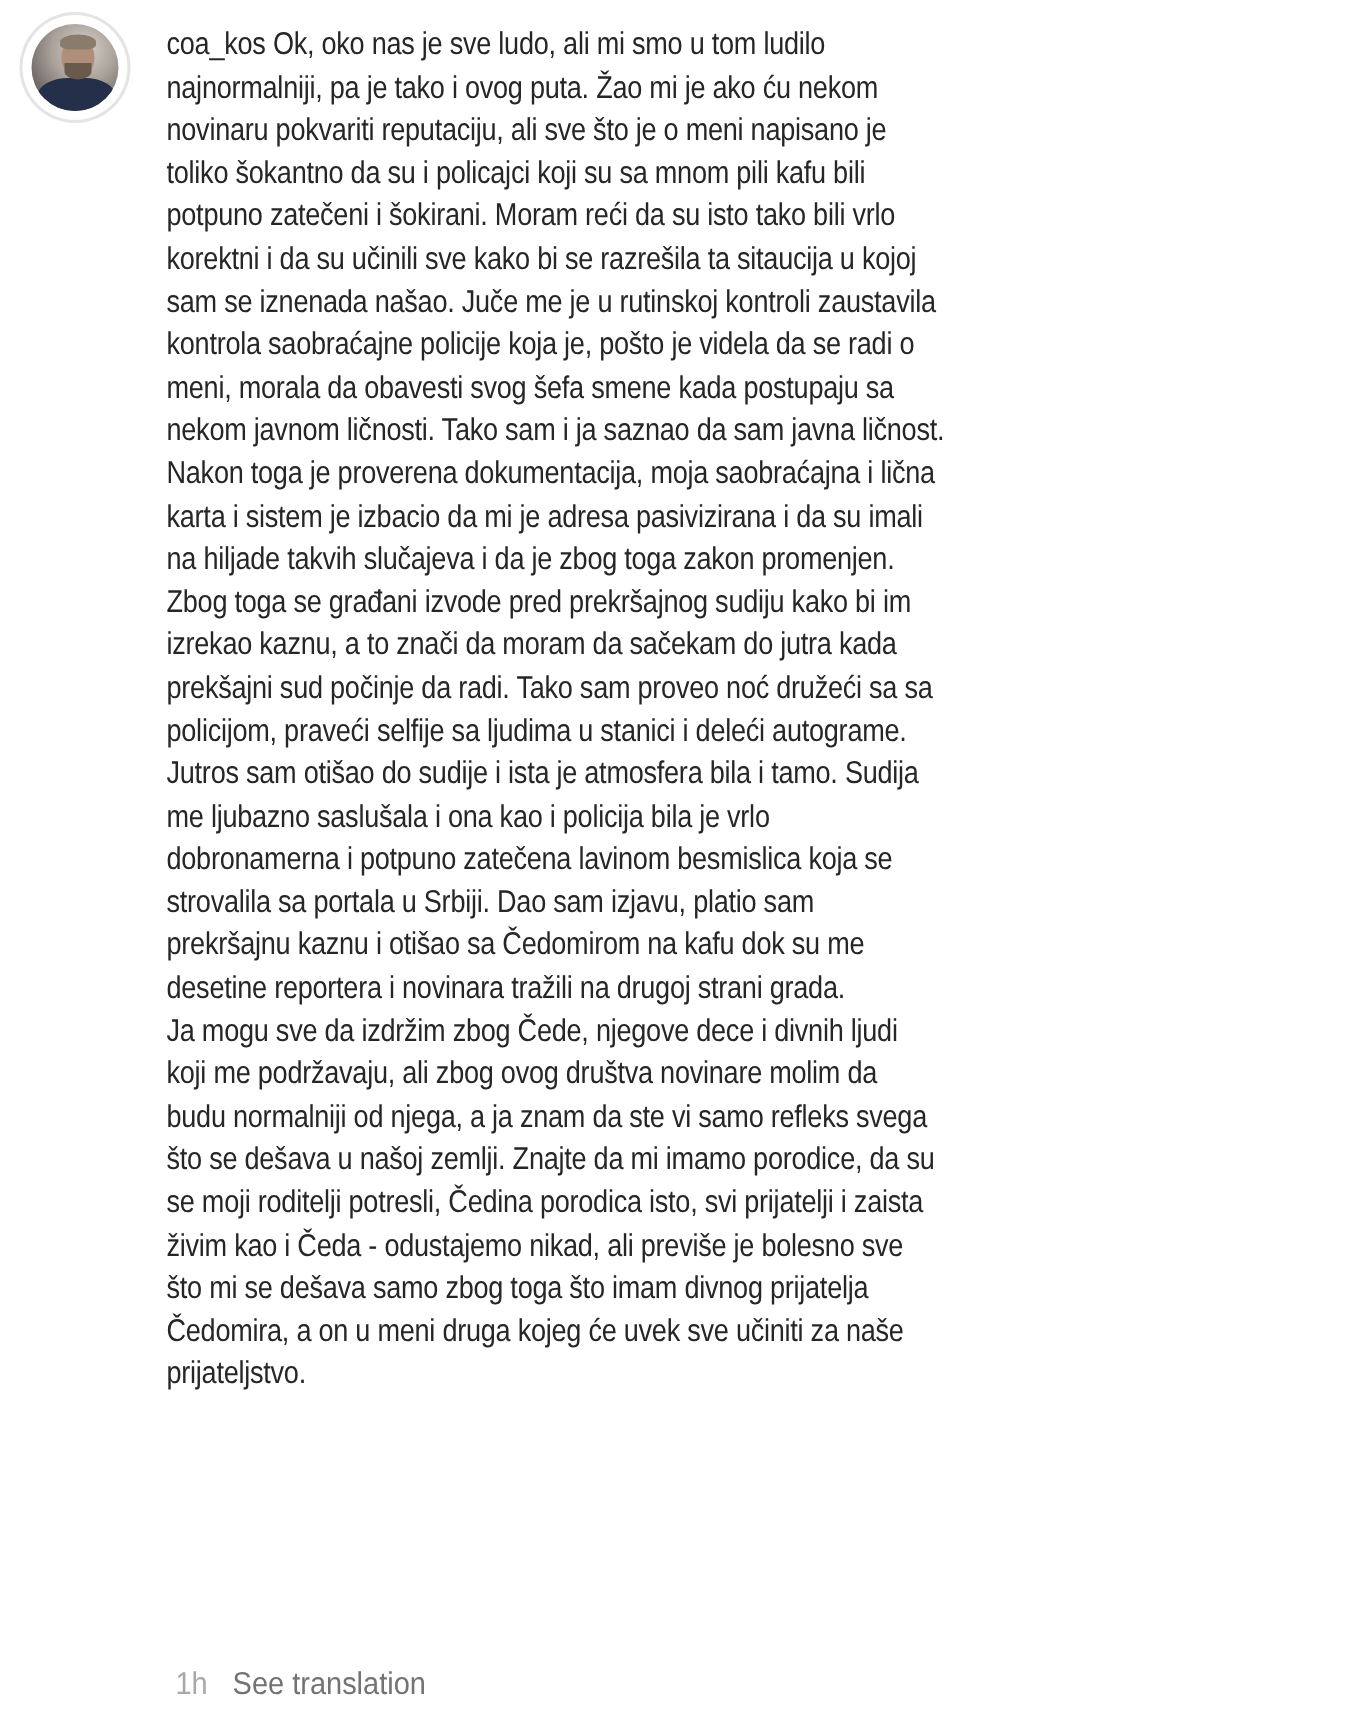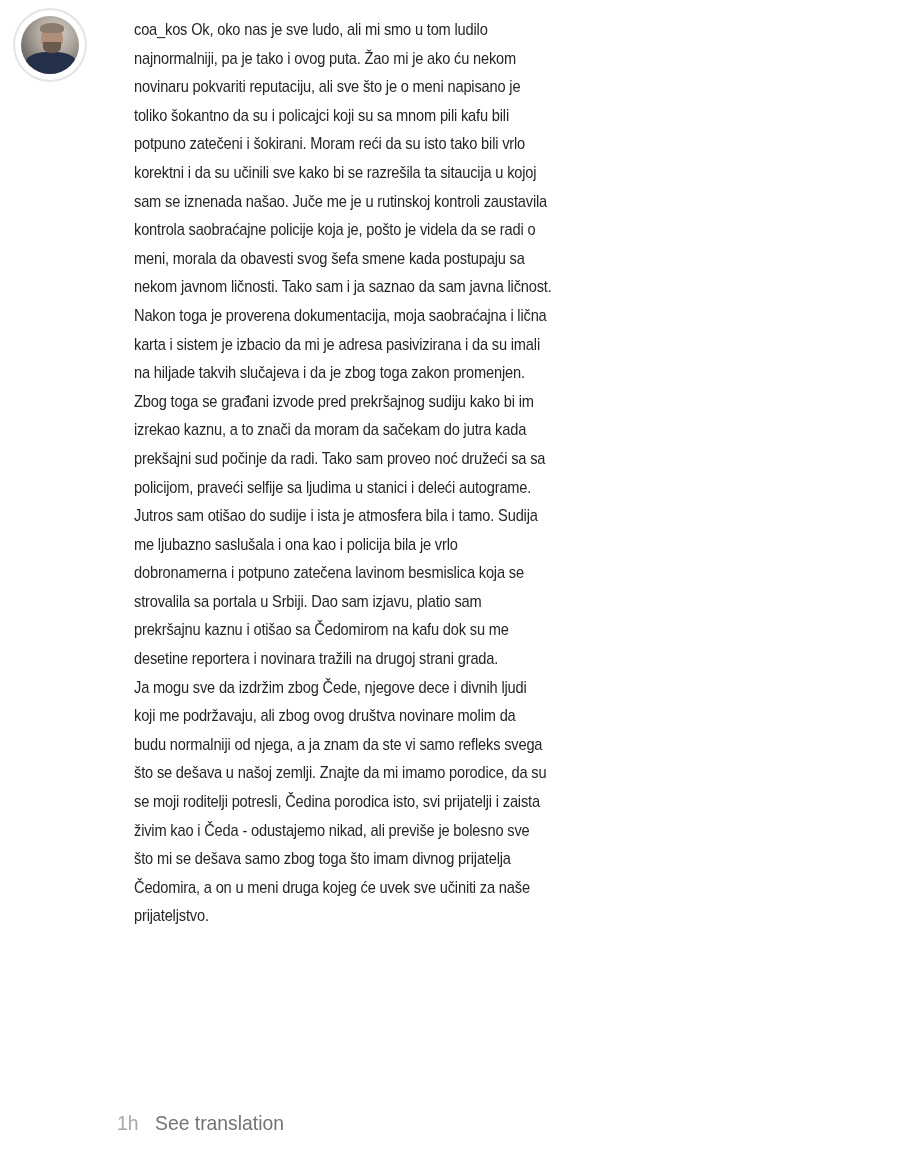--- a/index.html
+++ b/index.html
@@ -73,25 +73,25 @@
       position: absolute;
       left: 4px;
       top: 36px;
       width: 52px;
       height: 30px;
       border-radius: 40% 40% 0 0;
       background: #24304a;
     }
     .body-text {
       position: absolute;
-      left: 134px;
+      left: 111px;
       top: 16px;
       width: 760px;
       color: #262626;
-      font-size: 17px;
+      font-size: 21px;
       line-height: 28.6px;
       letter-spacing: -0.2px;
     }
     .line {
       display: block;
       white-space: nowrap;
       transform-origin: left center;
       transform: scaleX(0.86);
       height: 28.6px;
     }

